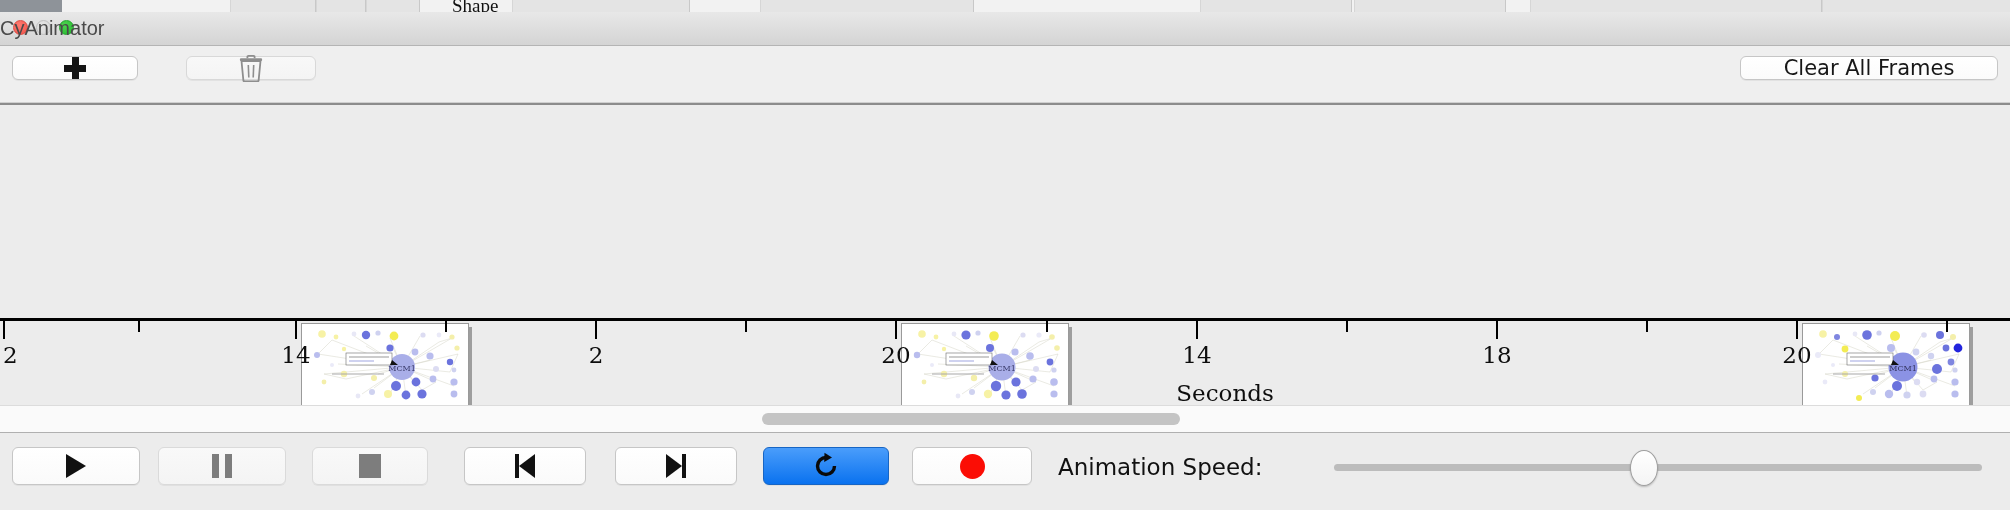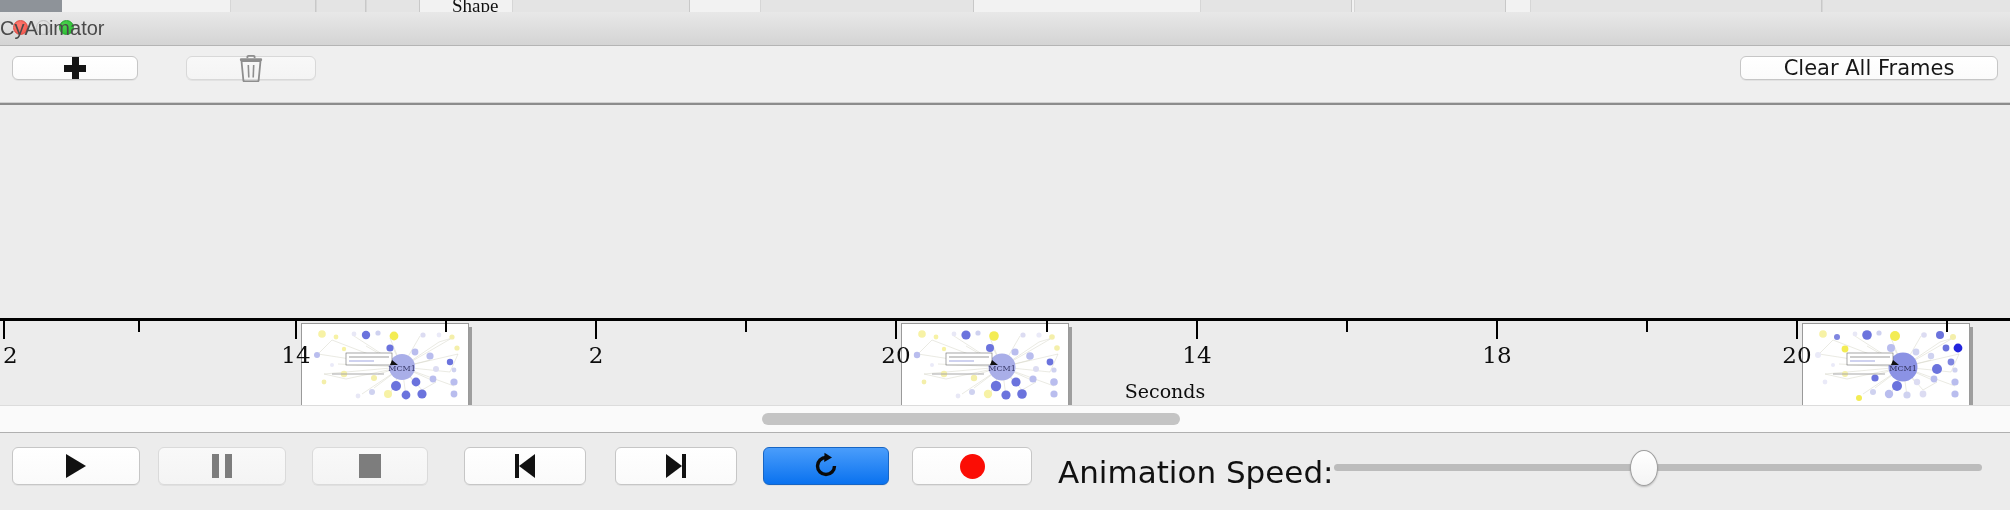--- a/index.html
+++ b/index.html
@@ -174,23 +174,23 @@
     top: 24px;
     font-size: 23px;
     color: #0d0d0d;
     font-family: "DejaVu Serif", serif;
     transform: translateX(-50%);
     white-space: nowrap;
   }
   #axis-title {
     position: absolute;
     top: 62px;
-    left: 1165px;
+    left: 1225px;
     transform: translateX(-50%);
-    font-size: 19px;
+    font-size: 23px;
     color: #0d0d0d;
     font-family: "DejaVu Serif", serif;
   }
 
   
   #timeline-scrollbar {
     position: relative;
     height: 26px;
     background: #fafafa;
     border-top: 1px solid #dcdcdc;
@@ -261,21 +261,21 @@
     border-left: 16px solid #111;
     border-top: 12px solid transparent;
     border-bottom: 12px solid transparent;
   }
   .ico-record { width: 25px; height: 25px; border-radius: 50%; background: #fb0d05; }
 
   #animation-speed-label {
     position: absolute;
     left: 1058px;
     top: 21px;
-    font-size: 31px;
+    font-size: 23px;
     color: #111;
     font-family: "DejaVu Sans", sans-serif;
     white-space: nowrap;
   }
 
   #animation-speed-slider {
     position: absolute;
     left: 1334px;
     top: 14px;
     width: 648px;

